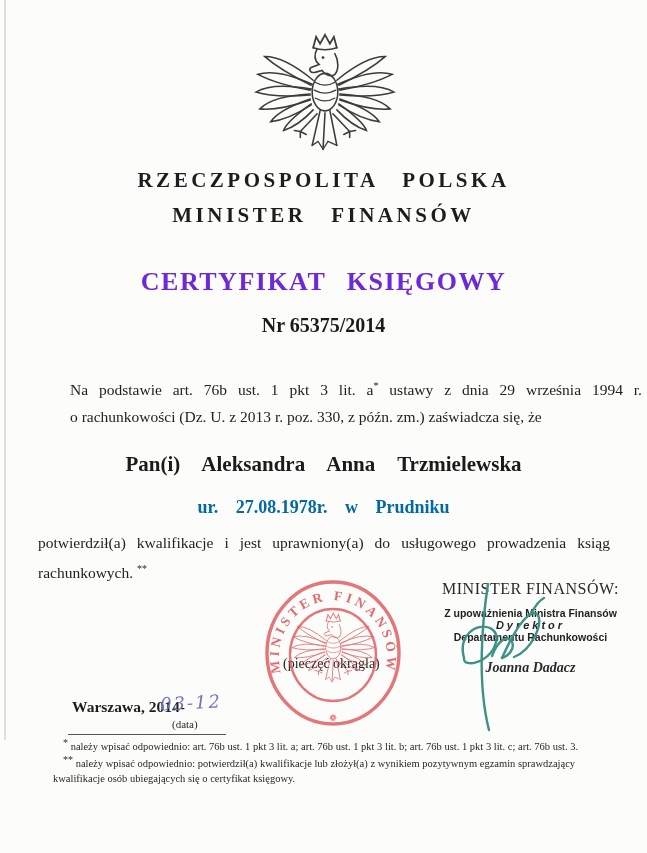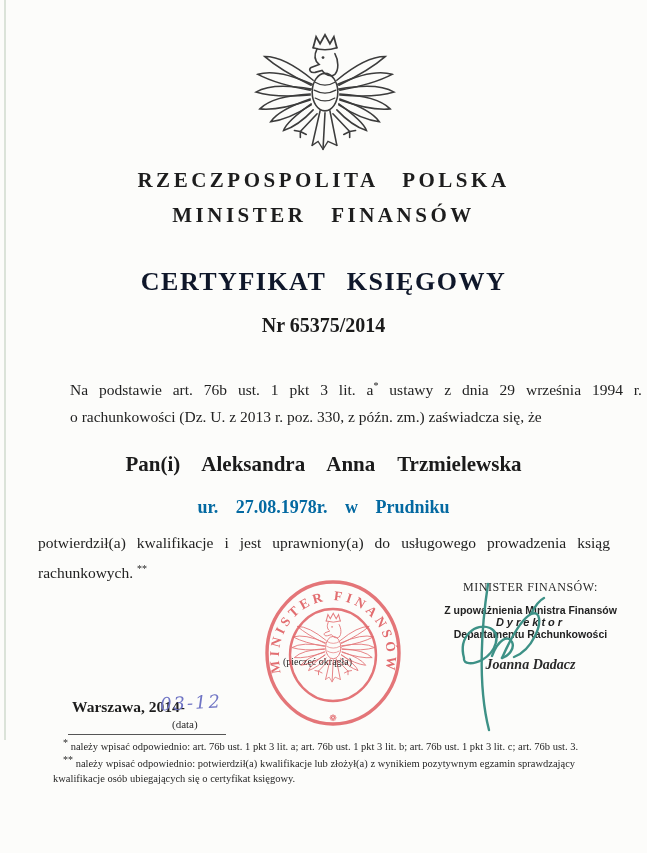--- a/index.html
+++ b/index.html
@@ -17,38 +17,38 @@
     content:"";position:absolute;left:4px;top:0;width:2px;height:740px;
     background:#cdd8ca;opacity:.7;
   }
   .center{left:0;right:0;text-align:center;}
   .abs{position:absolute;}
 
   .eagle-wrap{left:251px;top:30px;width:148px;height:138px;}
 
   .h-country{top:168px;font-size:21px;font-weight:bold;letter-spacing:3.5px;word-spacing:16px;color:#1d1d1d;}
   .h-authority{top:203px;font-size:21px;font-weight:bold;letter-spacing:3.5px;word-spacing:16px;color:#1d1d1d;}
-  .h-title{top:267px;font-size:26px;font-weight:bold;letter-spacing:1.5px;word-spacing:13px;color:#0f172a;}
+  .h-title{top:267px;font-size:26px;font-weight:bold;letter-spacing:1.5px;word-spacing:13px;color:#6d28d9;}
   .h-number{top:314px;font-size:20px;font-weight:bold;color:#1b1b1b;}
 
   .legal{left:38px;top:376px;width:572px;font-size:15.5px;line-height:27px;margin-left:32px;}
   .legal .jline{text-align:justify;text-align-last:justify;}
   sup.fnmark{font-size:10px;vertical-align:super;line-height:0;}
 
   .holder-name{top:452px;font-size:21px;font-weight:bold;word-spacing:17px;color:#1b1b1b;}
   .holder-birth{top:497px;font-size:18px;font-weight:bold;word-spacing:13px;color:#0369a1;}
 
   .statement{left:38px;top:528px;width:572px;font-size:15.5px;line-height:30px;}
   .statement .jline{text-align:justify;text-align-last:justify;}
 
-  .seal-caption{left:283px;top:656px;font-size:10px;color:#232323;z-index:1;}
+  .seal-caption{left:283px;top:656px;font-size:14px;color:#232323;z-index:1;}
   .stamp-wrap{left:258px;top:577px;width:150px;height:152px;z-index:2;color:#dd5155;opacity:.88;}
 
   .sig-block{left:428px;top:580px;width:205px;text-align:center;z-index:1;}
-  .sig-title{font-size:12px;letter-spacing:.5px;color:#2a2a2a;}
+  .sig-title{font-size:16px;letter-spacing:.5px;color:#2a2a2a;}
   .sig-auth{margin-top:9px;font-family:"Liberation Sans",sans-serif;font-weight:bold;font-size:10.5px;color:#222;}
   .sig-role{font-family:"Liberation Sans",sans-serif;font-weight:bold;font-size:11px;letter-spacing:3px;color:#222;font-style:italic;}
   .sig-dept{font-family:"Liberation Sans",sans-serif;font-weight:bold;font-size:10.5px;color:#222;}
   .sig-name{margin-top:17px;font-size:14px;font-weight:bold;font-style:italic;color:#2a2a2a;}
   .sig-ink{left:436px;top:578px;width:180px;height:160px;z-index:2;}
 
   .date-line{left:72px;top:698px;font-size:15.5px;font-weight:bold;color:#1d1d1d;white-space:nowrap;}
   .date-hand{left:160px;top:692px;font-size:18px;font-style:italic;letter-spacing:2px;transform:rotate(-3deg);font-family:"DejaVu Serif",serif;}
   .date-caption{left:172px;top:718px;font-size:11px;color:#2a2a2a;}
 

